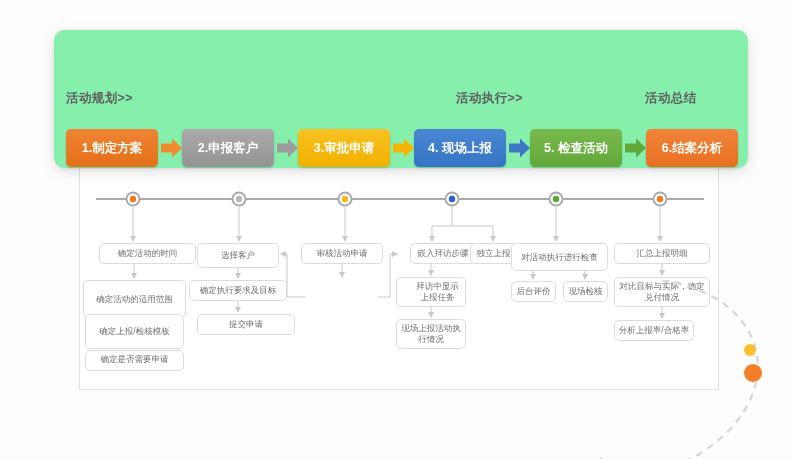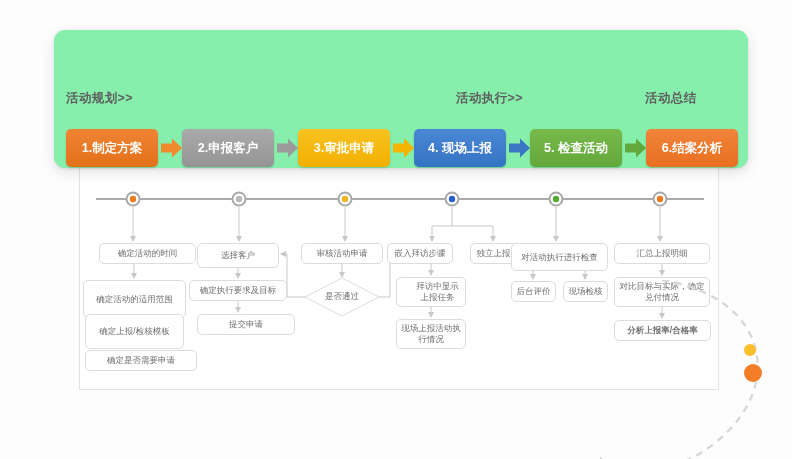--- a/index.html
+++ b/index.html
@@ -131,43 +131,37 @@
         <circle cx="556" cy="199" r="3.2" fill="#59a832"></circle>
         <circle cx="660" cy="199" r="6.5" fill="#ffffff" stroke="#a9a9a9" stroke-width="2"></circle>
         <circle cx="660" cy="199" r="3.2" fill="#ef7c1c"></circle>
       </g>
   </svg>
 
   <div id="flow-nodes">
       <div class="node" style="left: 86px; top: 243px; width: 97px; height: 21px; margin-left: 13px;">确定活动的时间</div>
       <div class="node" style="left: 83px; top: 280px; width: 103px; height: 38px;">确定活动的适用范围</div>
       <div class="node" style="left: 85px; top: 314px; width: 99px; height: 35px;">确定上报/检核模板</div>
-      <div class="node" style="left: 85px; top: 350px; width: 112px; height: 21px;">确定是否需要申请</div>
+      <div class="node" style="left: 85px; top: 350px; width: 99px; height: 21px; font-family: Liberation Mono, monospace;">确定是否需要申请</div>
       <div class="node" style="left: 197px; top: 243px; width: 82px; height: 25px;">选择客户</div>
       <div class="node" style="left: 189px; top: 280px; width: 98px; height: 21px;">确定执行要求及目标</div>
       <div class="node" style="left: 197px; top: 314px; width: 98px; height: 21px;">提交申请</div>
       <div class="node" style="left: 301px; top: 243px; width: 82px; height: 21px;">审核活动申请</div>
-      <div class="node" style="left: 387px; top: 243px; width: 66px; height: 21px;">嵌入拜访步骤</div>
+      <div class="node" style="left: 410px; top: 243px; width: 66px; height: 21px;">嵌入拜访步骤</div>
       <div class="node" style="left: 470px; top: 243px; width: 47px; height: 21px;">独立上报</div>
       <div class="node" style="left: 396px; top: 277px; width: 70px; height: 30px; padding-left: 16px;">拜访中显示上报任务</div>
       <div class="node" style="left: 396px; top: 319px; width: 70px; height: 30px;">现场上报活动执行情况</div>
       <div class="node" style="left: 511px; top: 243px; width: 97px; height: 28px;">对活动执行进行检查</div>
       <div class="node" style="left: 511px; top: 281px; width: 45px; height: 21px;">后台评价</div>
       <div class="node" style="left: 563px; top: 281px; width: 45px; height: 21px;">现场检核</div>
       <div class="node" style="left: 614px; top: 243px; width: 96px; height: 21px;">汇总上报明细</div>
       <div class="node" style="left: 614px; top: 277px; width: 96px; height: 30px;">对比目标与实际，确定兑付情况</div>
-      <div class="node" style="left: 614px; top: 320px; width: 97px; height: 21px; font-weight: bold;">分析上报率/合格率</div>
+      <div class="node" style="left: 614px; top: 320px; width: 80px; height: 21px;">分析上报率/合格率</div>
     </div>
 
-  <div class="diamond-wrap" id="decision-node" style="left: 304px; top: 277px; width: 76px; height: 40px;">
-    <svg width="76" height="40" viewBox="0 0 76 40" xmlns="http://www.w3.org/2000/svg">
-      <polygon points="38,1 75,20 38,39 1,20" fill="#ffffff" stroke="#dcdcdc" stroke-width="1"></polygon>
-    </svg>
-    <div class="diamond-label">是否通过</div>
-  </div>
 
   <svg class="arc" viewBox="0 0 192 179" xmlns="http://www.w3.org/2000/svg">
     <path d="M62 0 C 175 18, 190 120, 96 176 C 60 196, 10 185, -20 170" fill="none" stroke="#d8d8d8" stroke-width="2.4" stroke-dasharray="7 6"></path>
   </svg>
   <svg class="flow-svg" viewBox="0 0 792 459" xmlns="http://www.w3.org/2000/svg">
     <g id="decor-dot-group">
         <circle cx="750" cy="350" r="6" fill="#fbbf2b"></circle>
         <circle cx="753" cy="373" r="9" fill="#f47d28"></circle>
       </g>
   </svg>

